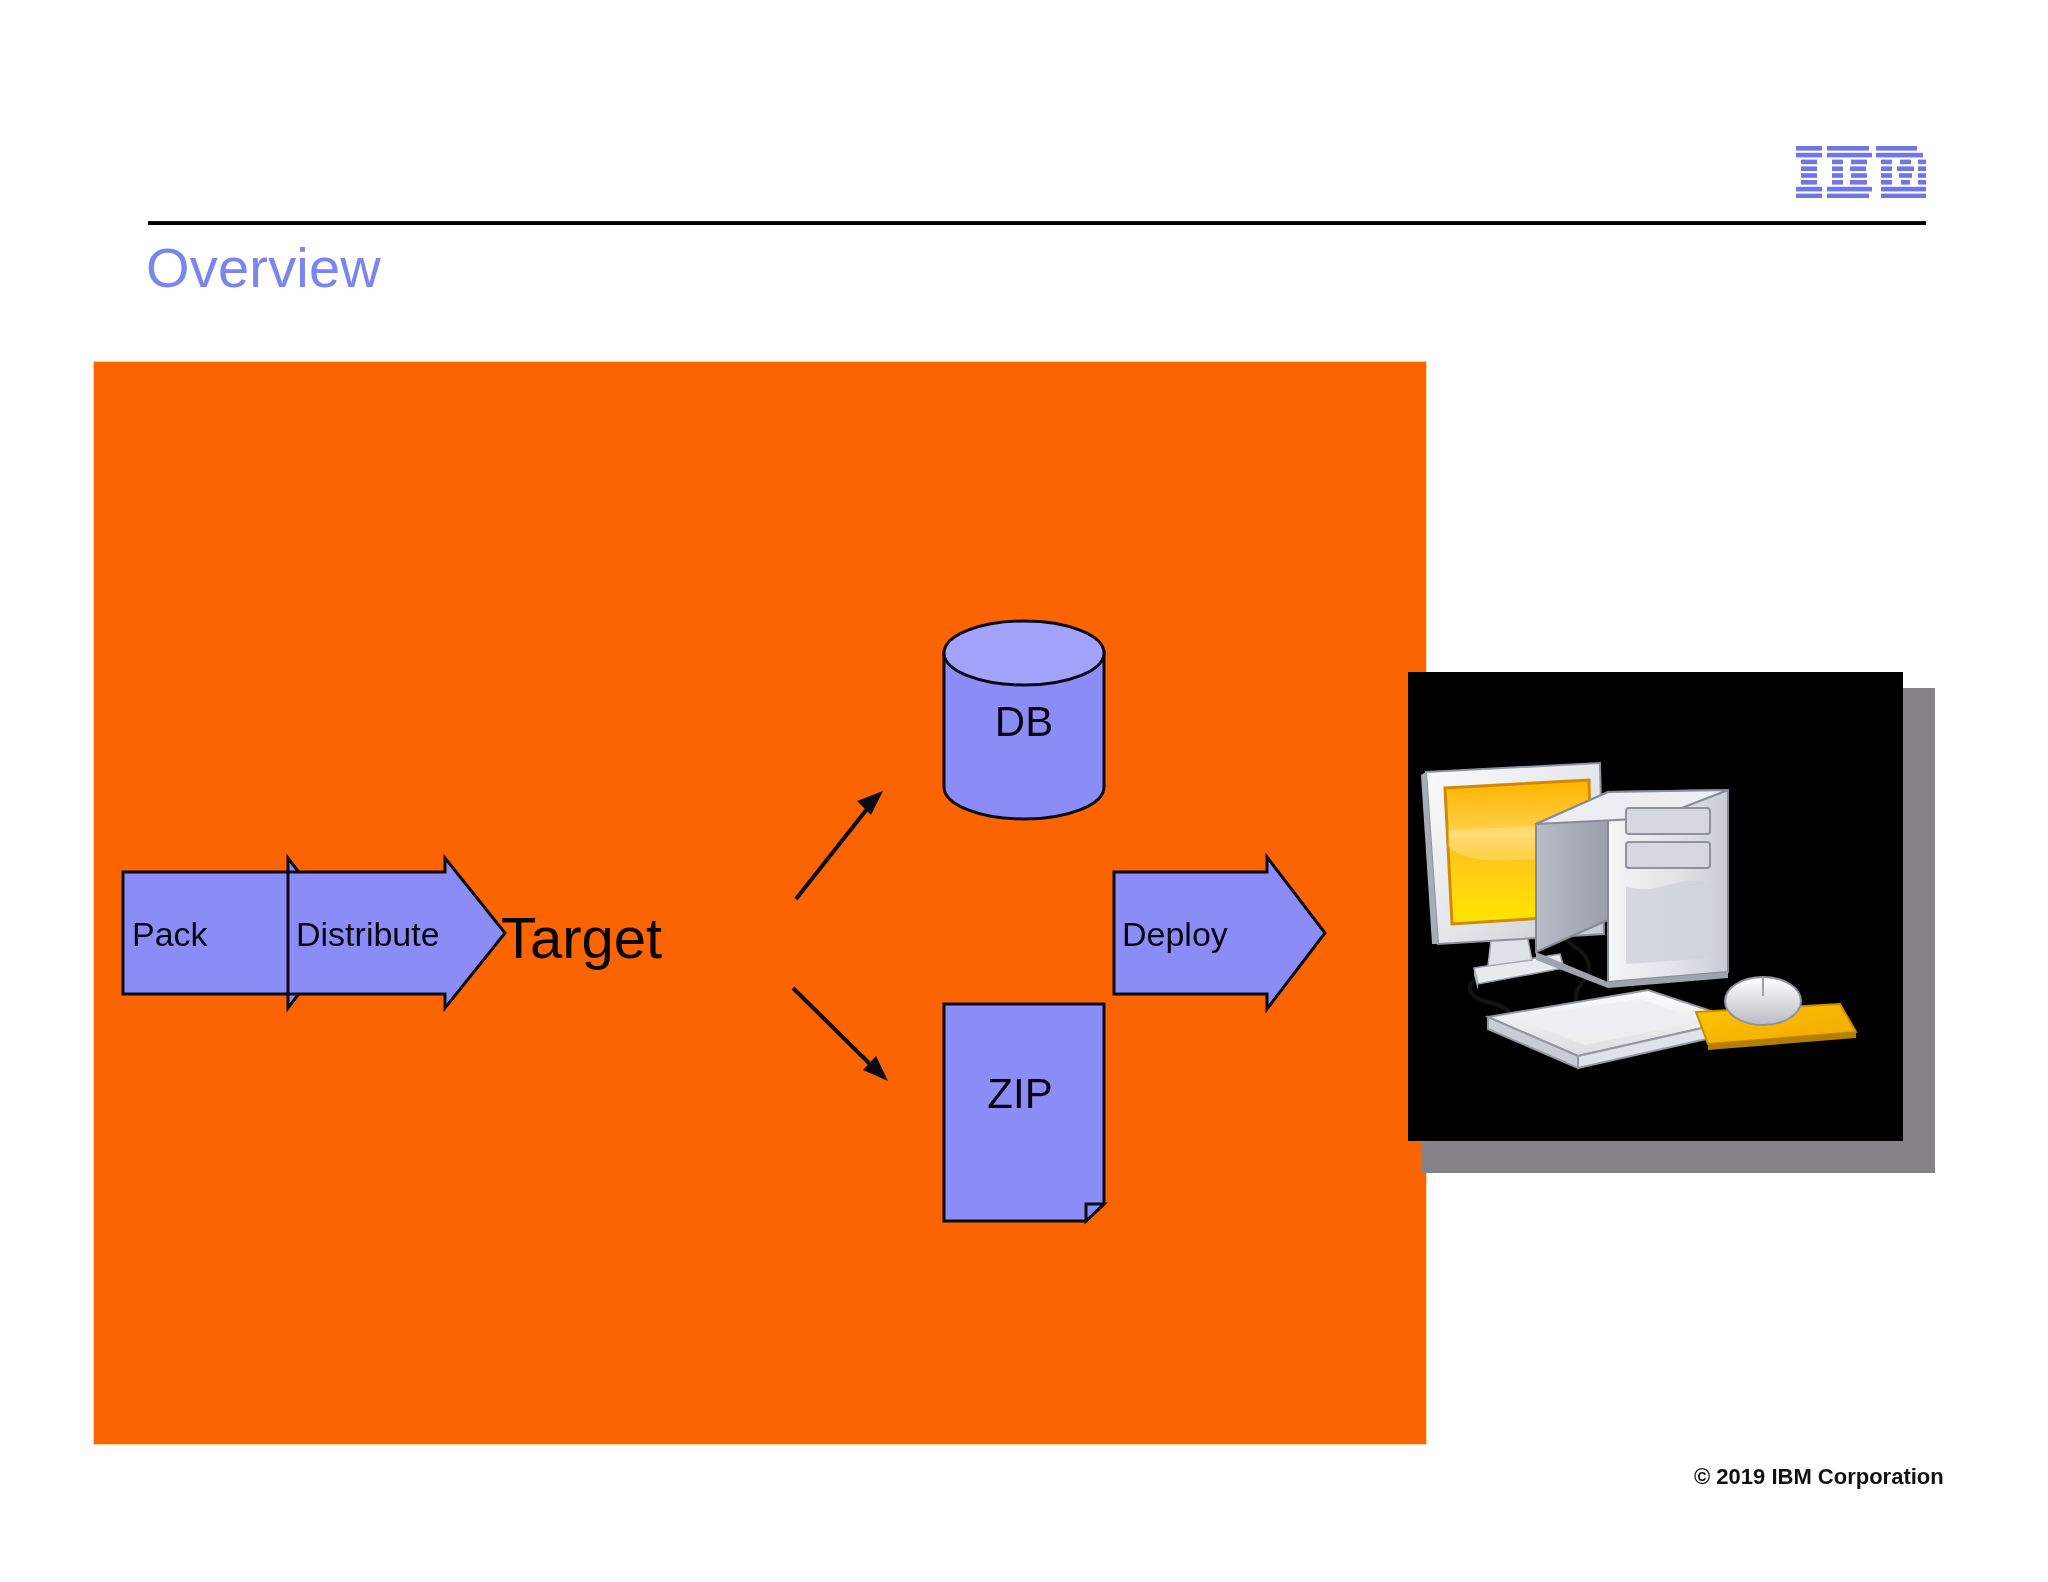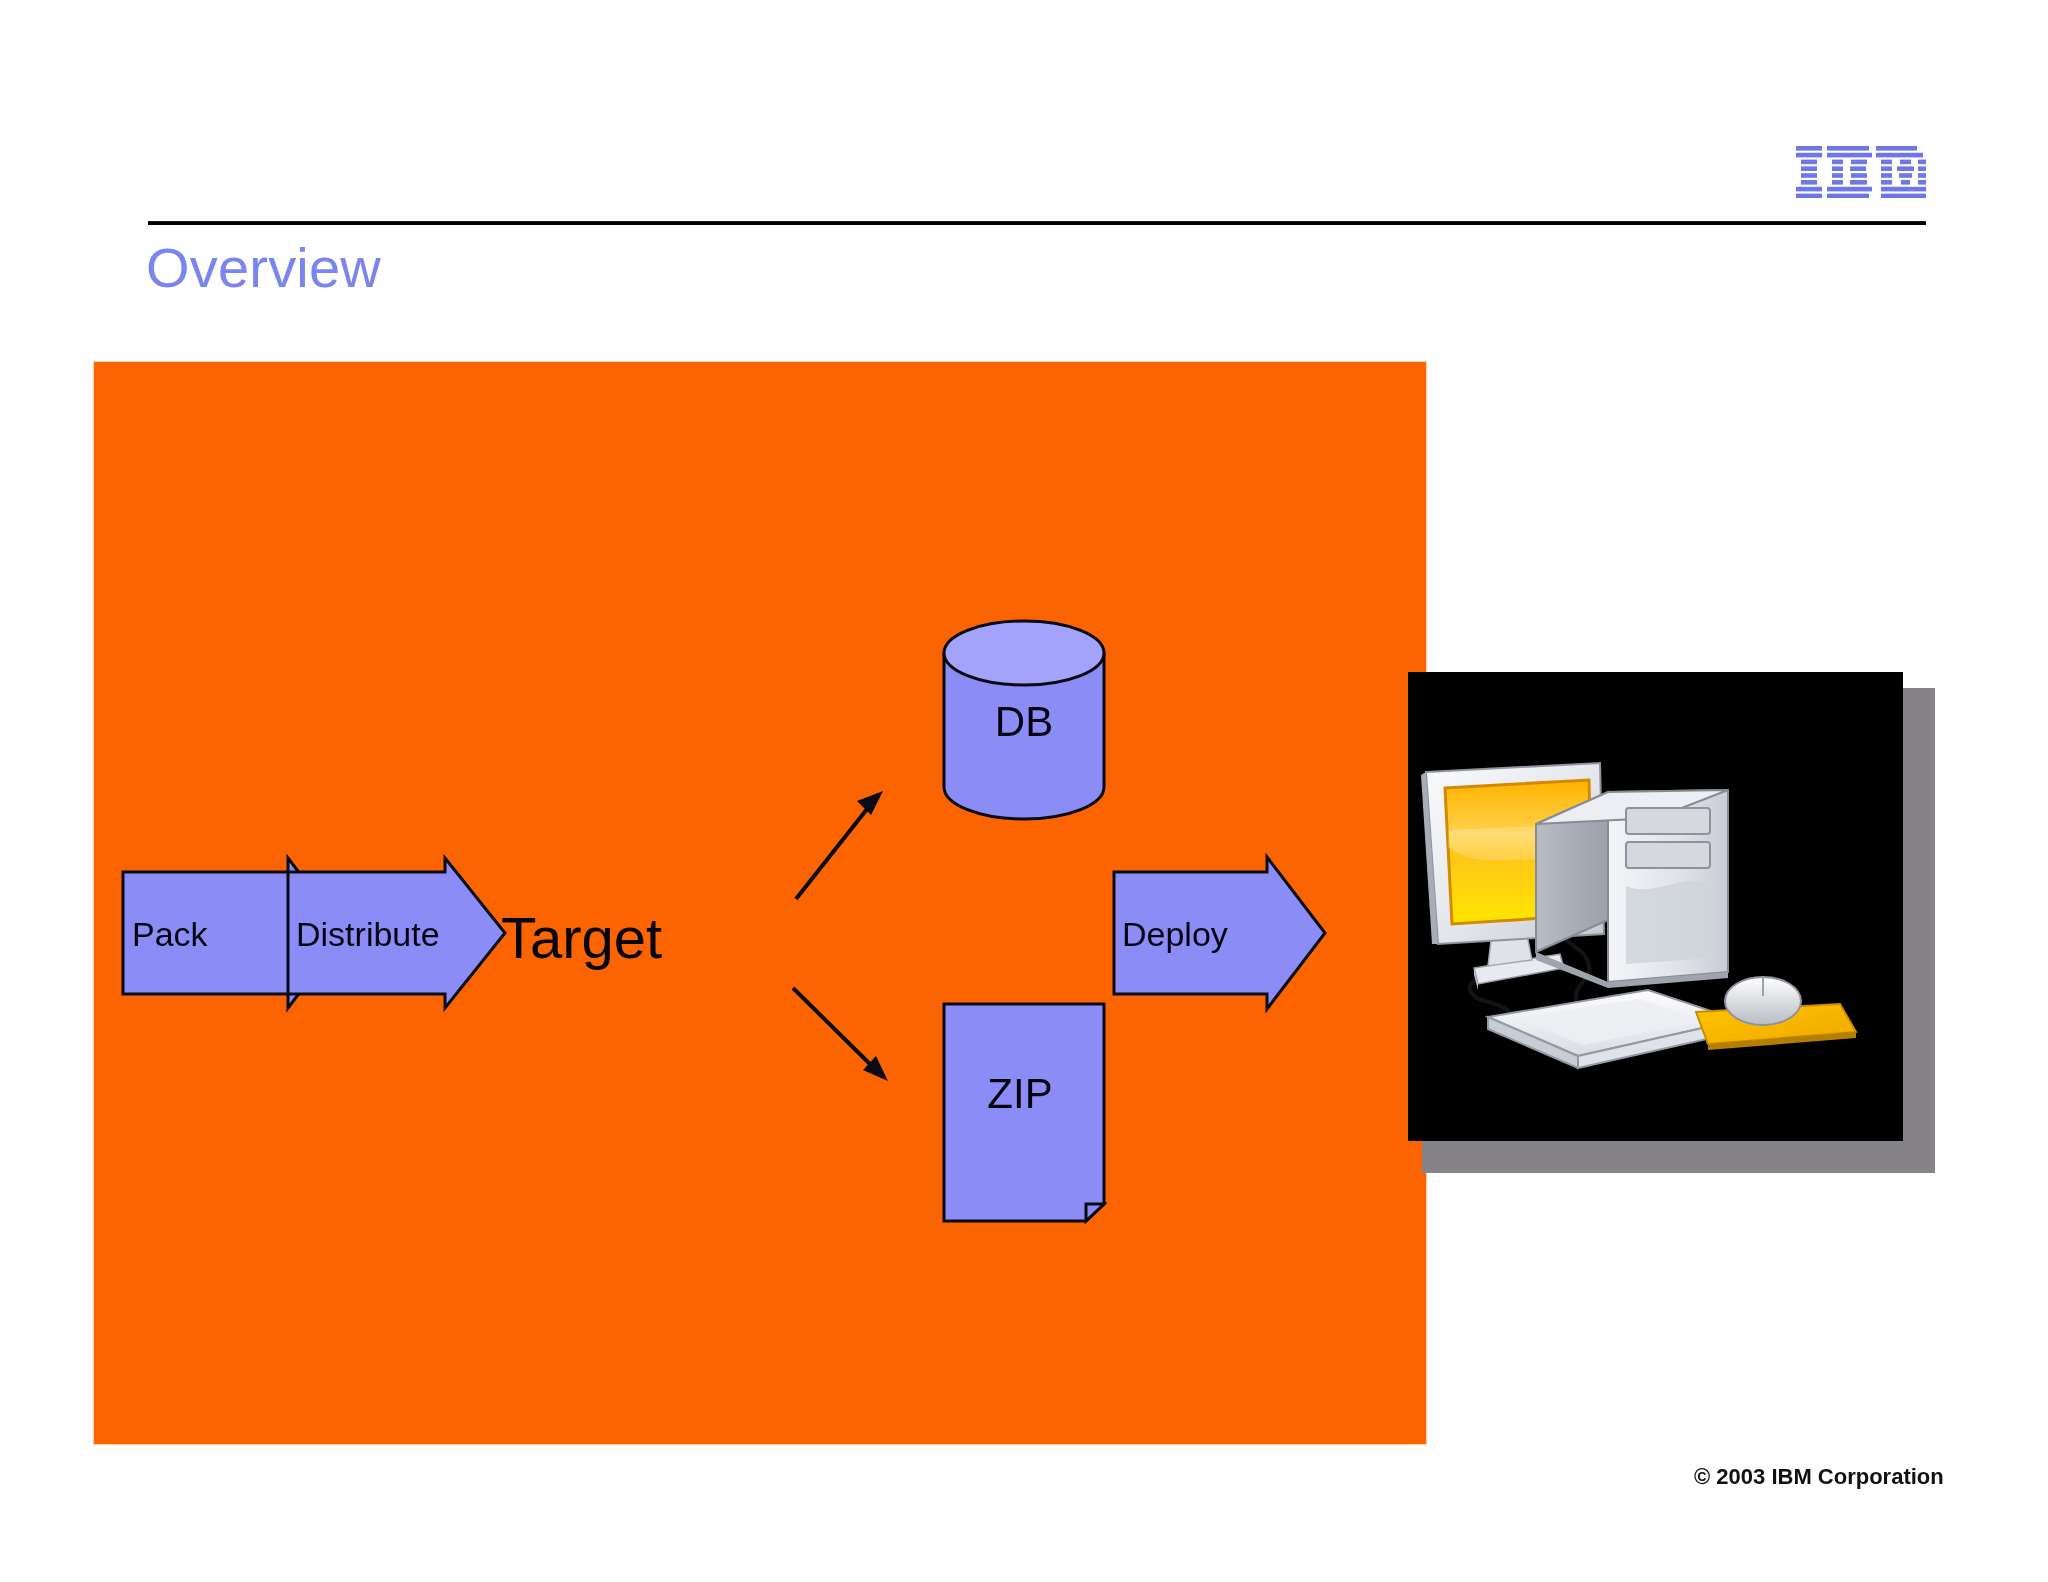--- a/index.html
+++ b/index.html
@@ -320,15 +320,15 @@
         <g>
           <path d="M 288 340 L 432 332 L 448 360 L 300 372 Z" fill="url(#padGrad)" stroke="#c98f00" stroke-width="2"></path>
           <path d="M 300 372 L 448 360 L 448 366 L 300 378 Z" fill="#b47f00"></path>
           <ellipse cx="355" cy="329" rx="38" ry="24" fill="url(#mouseGrad)" stroke="#8d929d" stroke-width="2"></ellipse>
           <path d="M 355 305 L 355 324" stroke="#9ba0ab" stroke-width="2"></path>
         </g>
       </svg>
     </div>
   </div>
 
-  <div id="footer-copyright">© 2003 IBM Corporation</div>
+  <div id="footer-copyright">© 2019 IBM Corporation</div>
 
 </div>
 
 </body></html>

